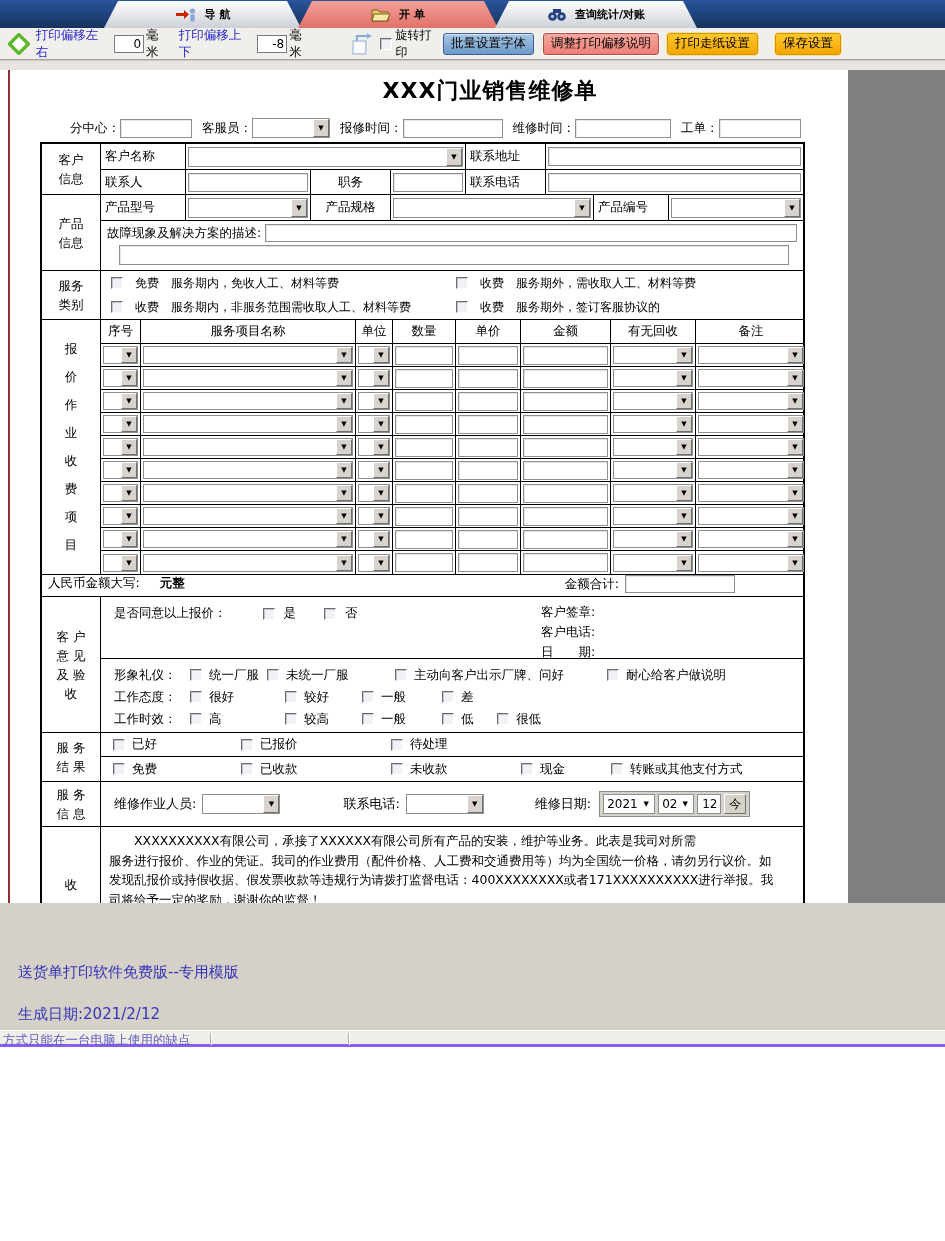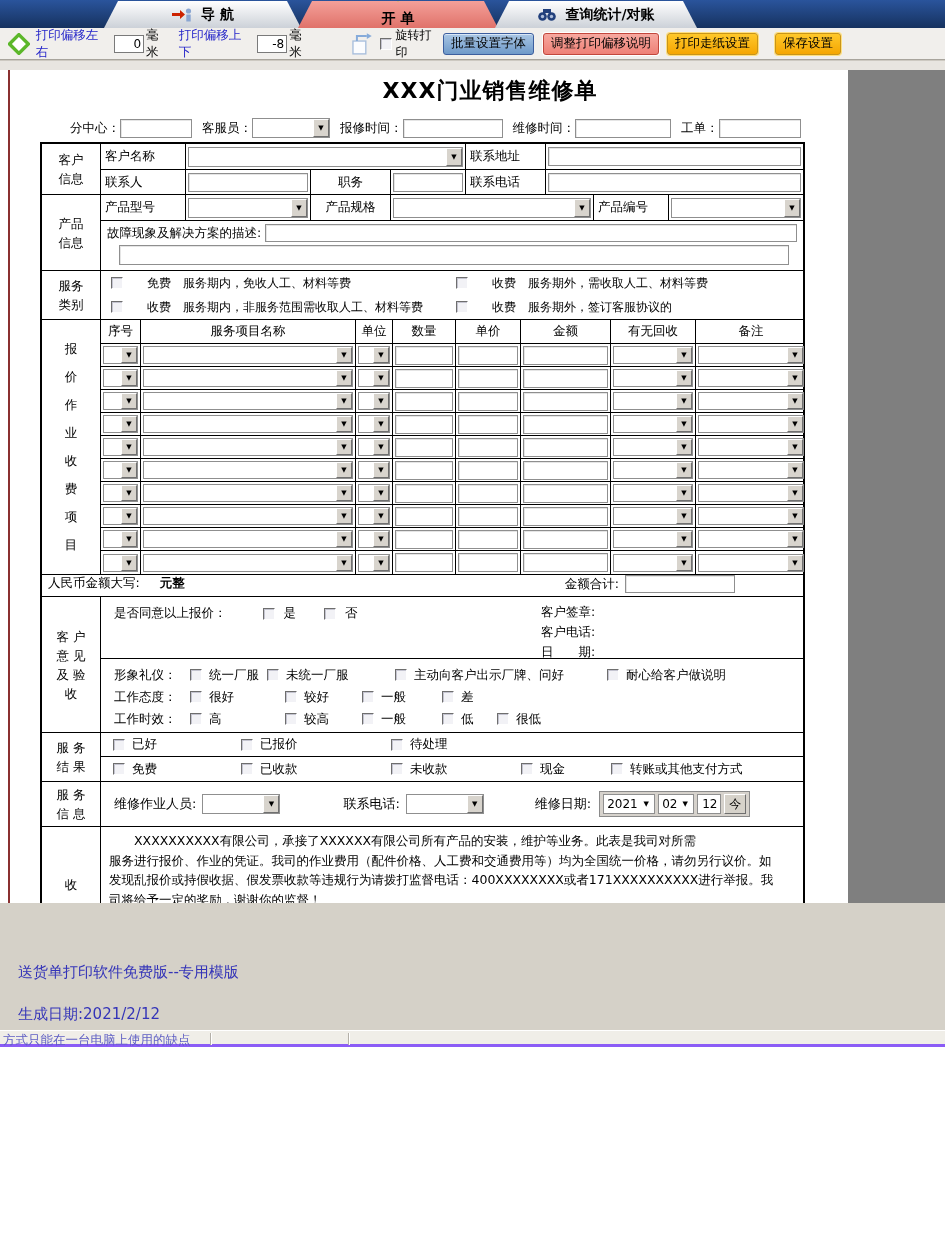--- a/index.html
+++ b/index.html
@@ -4,24 +4,24 @@
 <style>
 * { box-sizing:border-box; margin:0; padding:0; }
 html,body { background:#fff; }
 .stage { position:relative; width:945px; height:1241px; overflow:hidden; background:#fff;
   font-family:"DejaVu Sans","Liberation Sans",sans-serif; font-size:12px; color:#000; }
 
 
 .tabbar { position:absolute; top:0; left:0; width:945px; height:28px;
   background:linear-gradient(#2a549c,#16325f); }
 .tab { position:absolute; top:1px; height:27px; display:flex; align-items:center; justify-content:center;
-  gap:8px; font-size:14px; font-weight:bold; cursor:pointer;
+  gap:8px; font-size:11px; font-weight:bold; cursor:pointer;
   clip-path:polygon(14px 0, calc(100% - 14px) 0, 100% 100%, 0 100%);
   background:linear-gradient(#ffffff,#ccd1d8); }
-.tab.active { background:linear-gradient(#f4a099,#e0726a);flex-direction:column; }
+.tab.active { background:linear-gradient(#f4a099,#e0726a); }
 .tab-nav { left:104px; width:197px; }
 .tab-open { left:298px; width:200px; }
 .tab-query { left:495px; width:202px; }
 
 
 .toolbar { position:absolute; top:28px; left:0; width:945px; height:32px; background:#f1efec;
   border-bottom:1px solid #a8a49c; display:flex; align-items:center; padding-left:8px; }
 .tb-label { color:#2626c9; font-size:12.5px; margin:0 4px 0 6px; }
 .tb-input { width:30px; height:18px; border:1px solid #7a7a7a; background:#fff; font-size:12px;
   text-align:right; padding-right:2px; font-family:inherit; }
@@ -80,21 +80,21 @@
 
 
 .pb2 { border-top:1px solid #000; height:50px; padding:3px 6px 0 6px; }
 .pb2 .l1 { display:flex; align-items:center; }
 .pb2 .l1 .inp { height:18px; }
 .pb2 .l2 { margin-top:3px; margin-left:12px; }
 .pb2 .l2 .inp { display:block; height:20px; width:calc(100% - 8px); }
 
 
 .strow { height:24px; display:flex; align-items:center; }
-.sti { display:flex; align-items:center; gap:24px; }
+.sti { display:flex; align-items:center; gap:12px; }
 .sti1 { margin-left:10px; width:345px; }
 
 
 .qh, .qrow { display:grid; grid-template-columns:40px 215px 37px 63px 65px 90px 85px 110px; }
 .qh { height:24px; border-bottom:1px solid #000; }
 .qh > div { border-right:1px solid #000; display:flex; align-items:center; justify-content:center; font-size:12.5px; }
 .qh > div:last-child, .qrow > div:last-child { border-right:none; }
 .qrow { height:23px; border-bottom:1px solid #000; }
 .qrow:last-child { border-bottom:none; }
 .qrow > div { border-right:1px solid #000; display:flex; align-items:center; padding:1px 2px; min-width:0; }

